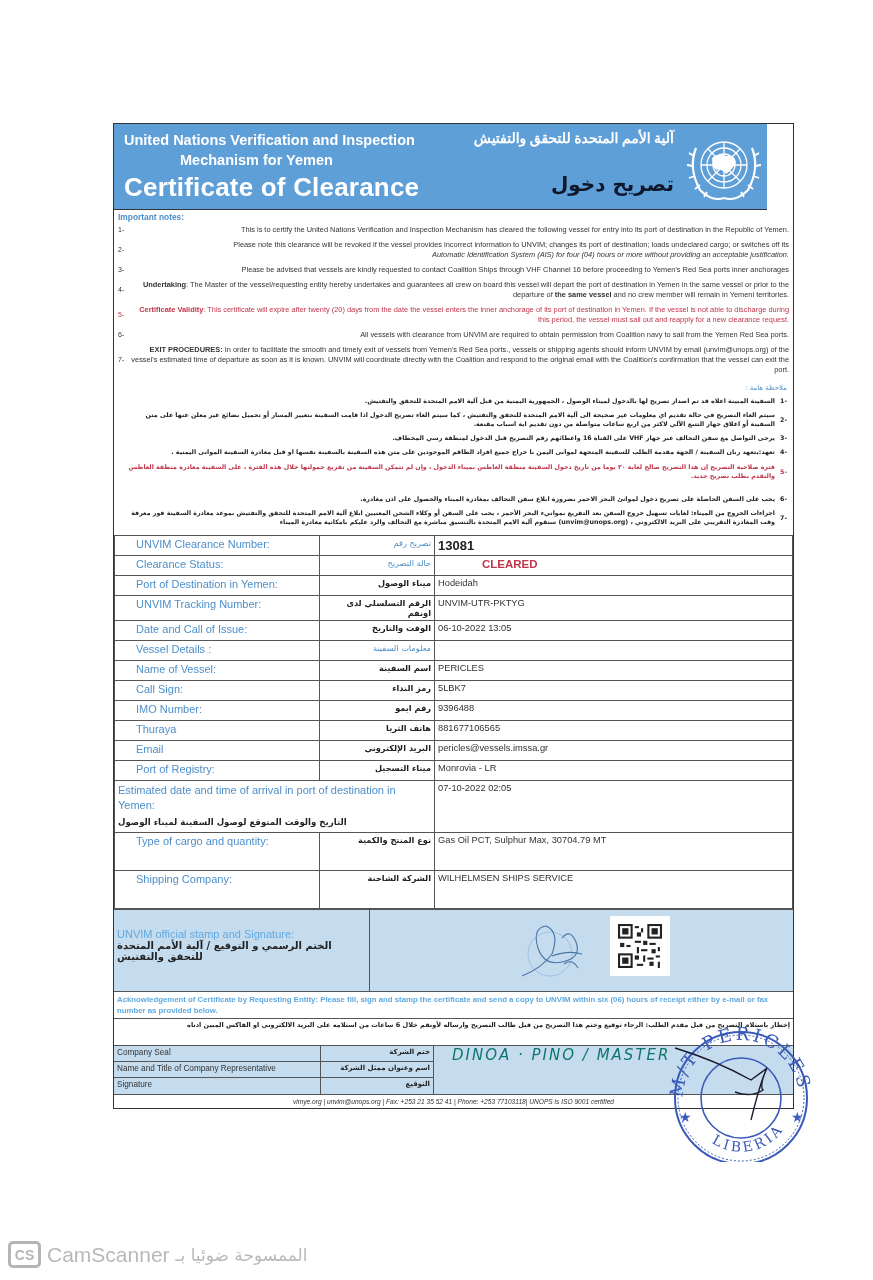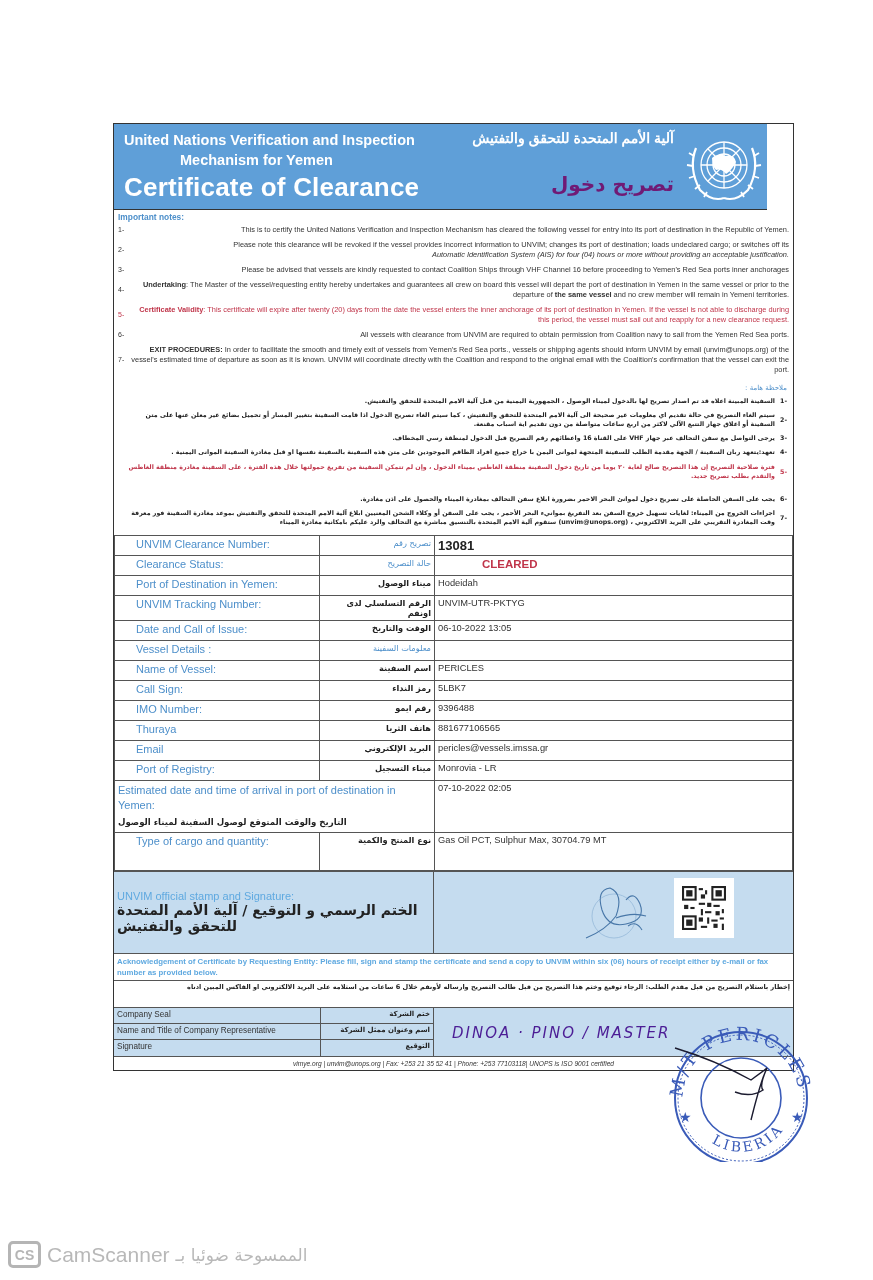--- a/index.html
+++ b/index.html
@@ -6,22 +6,22 @@
   html, body { width: 873px; height: 1280px; background: #ffffff; overflow: hidden; }
   body { position: relative; font-family: "DejaVu Sans", sans-serif; color: #222; }
 
   .page { position: absolute; left: 113px; top: 123px; width: 681px; border: 1.5px solid #333; background: #fff; }
 
   
   .banner { position: relative; height: 86px; background: #5f9fd8; border-bottom: 1.5px solid #333; }
   .banner .en1 { position: absolute; left: 10px; top: 8px; font-family: "Liberation Sans", sans-serif; font-weight: bold; font-size: 14.5px; color: #fff; }
   .banner .en2 { position: absolute; left: 66px; top: 28px; font-family: "Liberation Sans", sans-serif; font-weight: bold; font-size: 14.5px; color: #fff; }
   .banner .title-en { position: absolute; left: 10px; top: 48px; font-family: "Liberation Sans", sans-serif; font-weight: bold; font-size: 26px; color: #fff; letter-spacing: 0.2px; }
-  .banner .ar1 { position: absolute; left: 340px; top: 6px; width: 220px; text-align: right; direction: rtl; font-family: Liberation Sans, sans-serif; font-weight: bold; font-size: 14px; color: #fff; }
-  .banner .title-ar { position: absolute; left: 380px; top: 48px; width: 180px; text-align: right; direction: rtl; font-weight: bold; font-size: 20px; color: #701a75; }
+  .banner .ar1 { position: absolute; left: 340px; top: 6px; width: 220px; text-align: right; direction: rtl; font-family: Liberation Serif, serif; font-weight: bold; font-size: 14px; color: #fff; }
+  .banner .title-ar { position: absolute; left: 380px; top: 48px; width: 180px; text-align: right; direction: rtl; font-weight: bold; font-size: 20px; color: #0f172a; }
   .banner .logo { position: absolute; left: 568px; top: 4px; width: 84px; height: 78px; }
   .banner .white-strip { position: absolute; right: 0; top: 0; width: 26px; height: 86px; background: #fff; }
 
   
   .notes { padding: 2px 4px 4px 4px; font-family: "Liberation Sans", sans-serif; font-size: 7.4px; line-height: 10px; color: #333; }
   .notes .heading { color: #4d8fca; font-weight: bold; font-size: 8.4px; margin-bottom: 3px; }
   .note { display: flex; align-items: center; margin-bottom: 5px; }
   .note .num { width: 8px; flex: 0 0 8px; font-size: 7px; }
   .note .txt { flex: 1; text-align: right; }
   .note.red { color: #c0354a; }
@@ -44,39 +44,39 @@
   table.details td.ar.blue { color: #4d8fca; font-weight: normal; }
   table.details td.val { font-family: "Liberation Sans", sans-serif; font-size: 9.3px; color: #333; }
   table.details td.val.big { font-size: 13px; font-weight: bold; color: #222; }
   table.details td.val.red { font-size: 11.5px; font-weight: bold; color: #c0354a; padding-left: 47px; }
   table.details td.eta-lbl { color: #4d8fca; font-family: "Liberation Sans", sans-serif; font-size: 11px; line-height: 15px; height: 52px; }
   table.details td.eta-lbl .ar-line { display: block; text-align: left; direction: rtl; color: #222; font-weight: bold; font-size: 8.6px; font-family: "DejaVu Sans", sans-serif; margin-top: 2px; }
   table.details tr.tall td { height: 38px; }
 
   
   .stamp-row { display: flex; height: 82px; background: #c5dcef; border-top: 1px solid #555; }
-  .stamp-row .left { width: 320px; border-right: 1px solid #555; padding: 18px 0 0 3px; }
+  .stamp-row .left { width: 256px; border-right: 1px solid #555; padding: 18px 0 0 3px; }
   .stamp-row .left .en { color: #5fa9e0; font-family: "Liberation Sans", sans-serif; font-size: 11px; }
-  .stamp-row .left .ar { color: #222; font-weight: bold; font-size: 14px; direction: rtl; text-align: left; }
+  .stamp-row .left .ar { color: #222; font-weight: bold; font-size: 10px; direction: rtl; text-align: left; }
   .stamp-row .right { flex: 1; position: relative; }
   .sig-area { position: absolute; left: 142px; top: 8px; width: 180px; height: 68px; }
   .qr { position: absolute; left: 240px; top: 6px; width: 60px; height: 60px; background: #fff; padding: 8px; }
   .qr-inner { width: 44px; height: 44px; }
 
   .ack { border-top: 1px solid #555; padding: 2px 3px; font-family: "Liberation Sans", sans-serif; font-size: 7.8px; font-weight: bold; color: #5fa9e0; line-height: 11px; }
   .ack-ar { border-top: 1px solid #555; padding: 2px 3px; direction: rtl; font-size: 6.5px; font-weight: bold; color: #222; height: 27px; }
 
   .sig-table { display: flex; border-top: 1px solid #555; }
   .sig-table .col-labels { width: 206px; }
   .sig-table .col-ar { width: 114px; border-left: 1px solid #555; border-right: 1px solid #555; }
   .sig-table .row { height: 16px; border-bottom: 1px solid #555; background: #c5dcef; font-family: "Liberation Sans", sans-serif; font-size: 8.2px; padding: 2px 3px; color: #333; }
   .sig-table .row:last-child { border-bottom: none; }
   .sig-table .col-ar .row { direction: rtl; font-family: "DejaVu Sans", sans-serif; font-size: 7px; font-weight: bold; color: #222; }
   .sig-table .col-val { flex: 1; background: #c5dcef; position: relative; }
-  .sig-table .col-val .handwritten { position: absolute; left: 18px; top: 16px; font-family: "DejaVu Sans", sans-serif; font-style: italic; font-size: 15px; letter-spacing: 2px; color: #4c1d95; }
+  .sig-table .col-val .handwritten { position: absolute; left: 18px; top: 0; font-family: "DejaVu Sans", sans-serif; font-style: italic; font-size: 15px; letter-spacing: 2px; color: #0f766e; }
 
   .footer { border-top: 1px solid #555; text-align: center; font-family: "Liberation Sans", sans-serif; font-style: italic; font-size: 6.6px; color: #333; padding: 3px 0; }
 
   .ship-stamp { position: absolute; left: 655px; top: 1020px; width: 172px; height: 142px; }
 
   .camscanner { position: absolute; left: 8px; top: 1241px; display: flex; align-items: center; gap: 6px; color: #b5b5b5; }
   .cs-badge { width: 33px; height: 27px; border: 3px solid #b5b5b5; border-radius: 5px; font-family: "Liberation Sans", sans-serif; font-weight: bold; font-size: 14px; color: #b5b5b5; display: flex; align-items: center; justify-content: center; }
   .cs-text { font-family: "Liberation Sans", sans-serif; font-size: 21px; color: #b8b8b8; }
   .cs-ar { font-family: "DejaVu Sans", sans-serif; font-size: 17px; color: #b8b8b8; direction: rtl; }
 </style>
@@ -241,20 +241,25 @@
       <td class="eta-lbl" colspan="2">
         <span>Estimated date and time of arrival in port of destination in Yemen:</span>
         <span class="ar-line">التاريخ والوقت المتوقع لوصول السفينة   لميناء الوصول</span>
       </td>
       <td class="val">07-10-2022 02:05</td>
     </tr>
     <tr class="tall">
       <td class="lbl">Type of cargo and quantity:</td>
       <td class="ar">نوع المنتج والكمية</td>
       <td class="val">Gas Oil PCT, Sulphur Max, 30704.79 MT</td>
+    </tr>
+    <tr class="tall">
+      <td class="lbl">Shipping Company:</td>
+      <td class="ar">الشركة الشاحنة</td>
+      <td class="val">WILHELMSEN SHIPS SERVICE</td>
     </tr>
   </tbody>
     </table>
 
   <div class="stamp-row">
     <div class="left">
       <div class="en">UNVIM official stamp and Signature:</div>
       <div class="ar">الختم الرسمي و التوقيع / آلية الأمم المتحدة للتحقق والتفتيش</div>
     </div>
     <div class="right">

